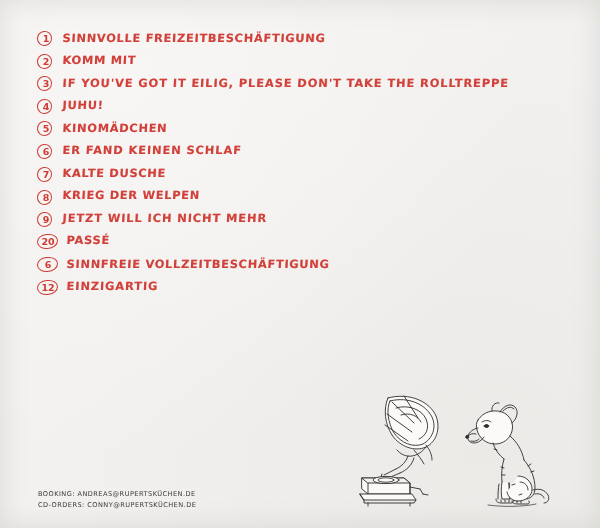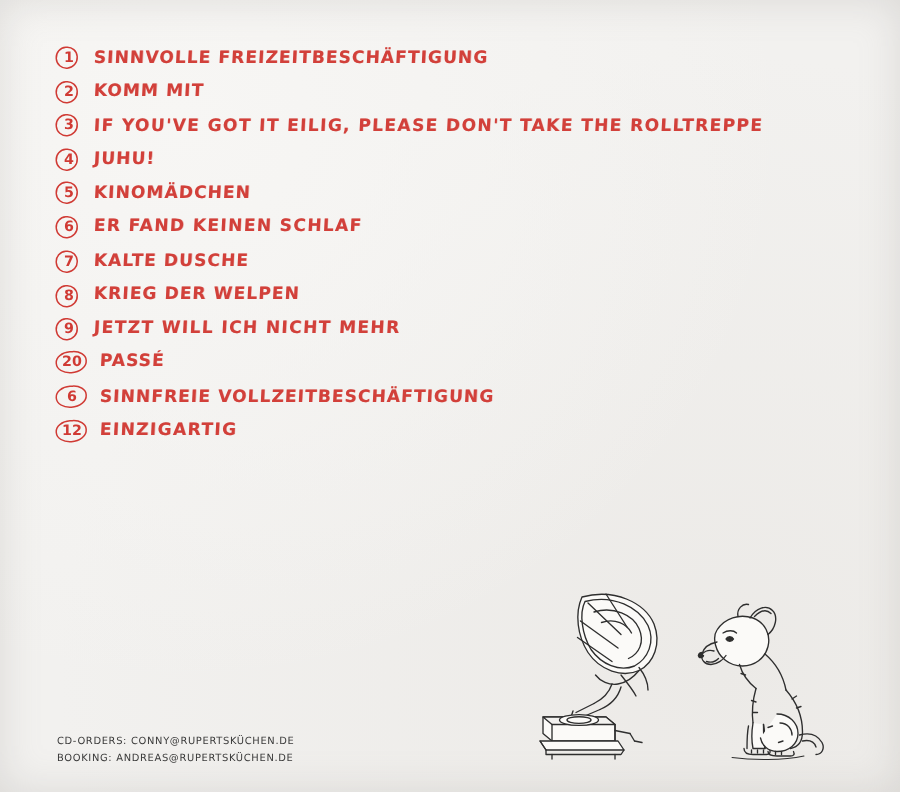--- a/index.html
+++ b/index.html
@@ -222,22 +222,22 @@
       <span class="num wide">
         <span class="ring"></span>
         <span class="txt">12</span>
       </span>
       <span class="title">Einzigartig</span>
     </div>
 
   </div>
 
   <div class="credits">
+    <div>Booking: andreas@rupertsküchen.de</div>
     <div>CD-Orders: conny@rupertsküchen.de</div>
-    <div>Booking: andreas@rupertsküchen.de</div>
   </div>
 
   <div class="drawing">
     <svg width="220" height="120" viewBox="0 0 220 120" fill="none" stroke="#2e2e2e" stroke-width="0.9" stroke-linecap="round" stroke-linejoin="round">
 
       <g>
         <path d="M36 8 C58 2 78 12 84 26 C89 39 84 52 74 57 C63 62 48 57 40 45 C33 34 31 19 36 8 Z" fill="#fbfaf8"></path>
         <path d="M38 11 C57 6 74 15 80 27 C85 38 80 49 71 54 C61 58 49 53 42 43 C36 33 34 19 38 11 Z"></path>
         <path d="M44 18 C57 14 70 20 74 29 C78 38 74 46 67 49"></path>
         <path d="M49 25 C58 22 66 26 69 32"></path>

